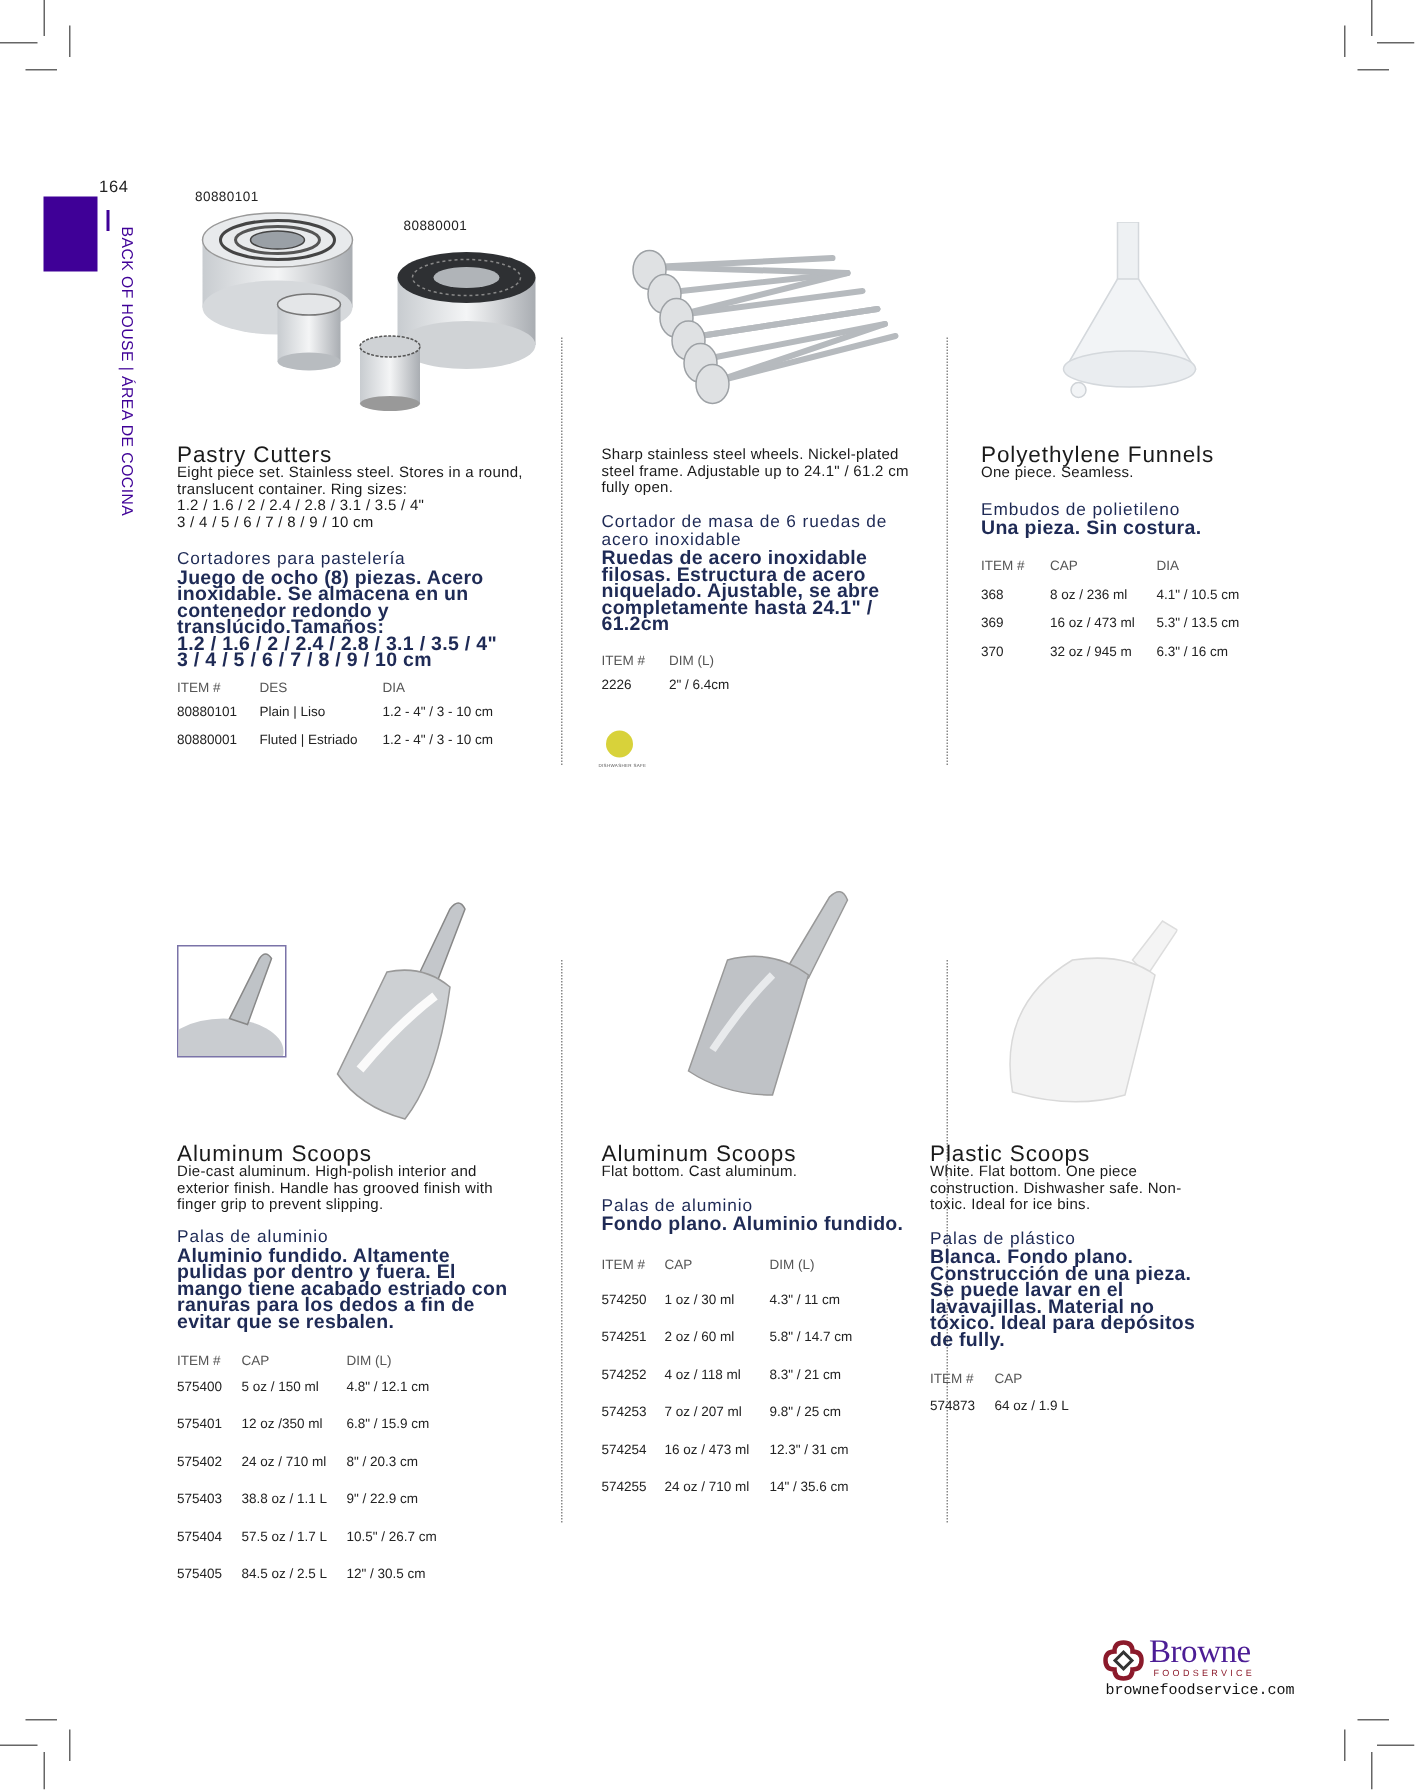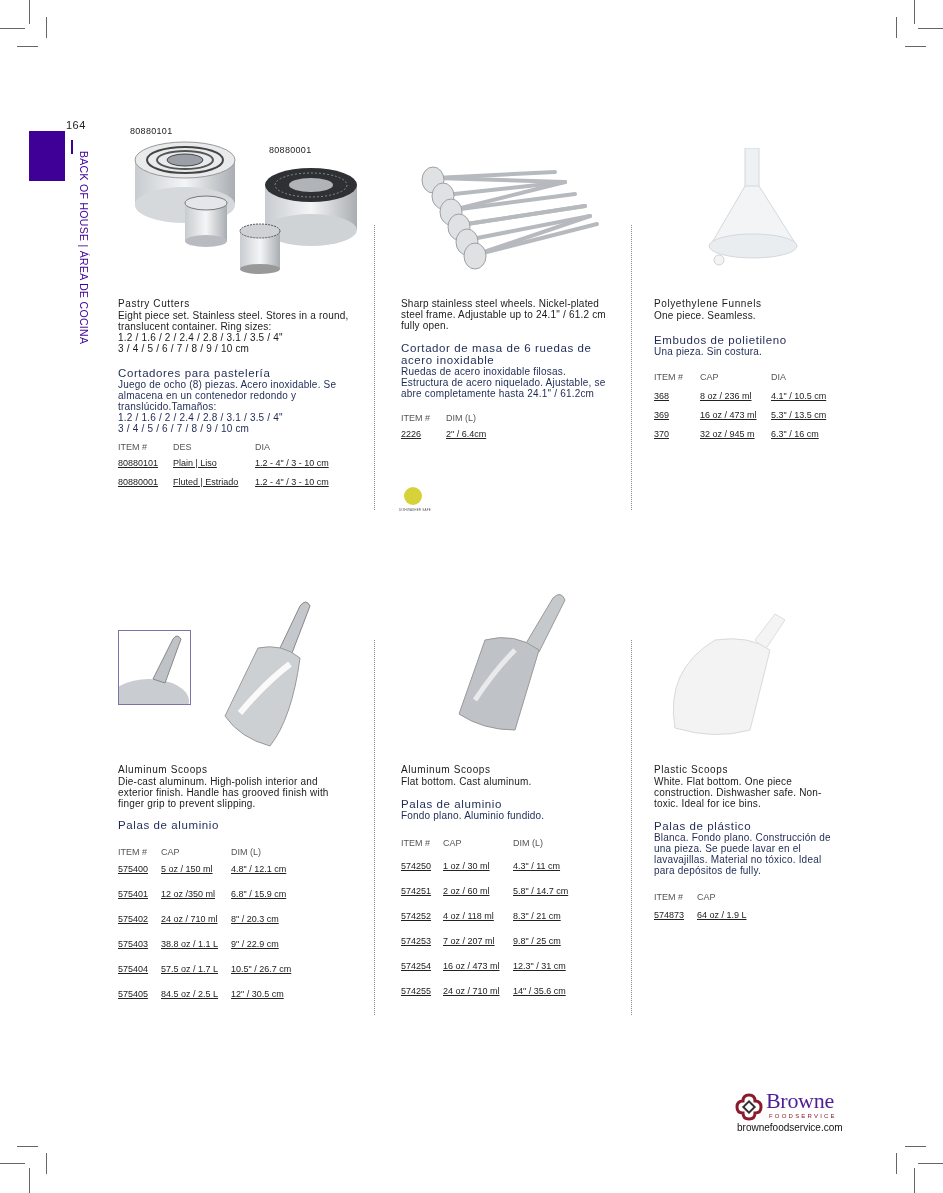--- a/index.html
+++ b/index.html
@@ -7,32 +7,32 @@
          font-family:"Liberation Sans", sans-serif; color:#1a1a1a; }
   .abs { position:absolute; }
   .crop { position:absolute; background:#666; }
   .purple-tab { position:absolute; left:29px; top:131px; width:36px; height:50px; background:#3f0097; }
   .page-num { position:absolute; left:66px; top:119px; font-size:11px; color:#222; letter-spacing:0.5px; }
   .side-bar { position:absolute; left:71px; top:140px; width:2px; height:14px; background:#3f0097; }
   .side-label { position:absolute; left:80px; top:151px; transform-origin:0 0; transform:rotate(90deg) translate(0,-10px);
                 font-size:10.5px; color:#3f0097; white-space:nowrap; letter-spacing:0.3px; }
   .vsep { position:absolute; width:0; border-left:1px dotted #888; }
   .col { position:absolute; width:235px; }
-  .title { font-size:10px; letter-spacing:0.6px; color:#1a1a1a; line-height:12px; }
+  .title { font-size:15px; letter-spacing:0.6px; color:#1a1a1a; line-height:12px; }
   .desc { font-size:10px; line-height:11px; color:#1a1a1a; letter-spacing:0.2px; }
   .title-es { font-size:11.5px; letter-spacing:0.6px; color:#1e2a55; line-height:12px; margin-top:13px; }
-  .desc-es { font-size:10px; line-height:11px; color:#1e2a55; letter-spacing:0.2px; }
+  .desc-es { font-size:13px; line-height:11px; color:#1e2a55; letter-spacing:0.2px;font-weight:bold; }
   table.spec { border-collapse:collapse; font-size:9px; color:#222; }
   table.spec th { font-weight:normal; color:#555; text-align:left; padding:0; height:16px; vertical-align:top; }
-  table.spec td { padding:0; vertical-align:top; white-space:nowrap;text-decoration:underline; }
+  table.spec td { padding:0; vertical-align:top; white-space:nowrap; }
   .item-label { position:absolute; font-size:9px; color:#222; letter-spacing:0.3px; }
   .logo-wrap { position:absolute; left:735px; top:1091px; width:110px; }
   .brand { font-family:"Liberation Serif", serif; font-size:22px; color:#4c1d95; position:absolute; left:31px; top:-3px; letter-spacing:-0.3px; }
   .brand-sub { position:absolute; left:34px; top:22px; font-size:6px; letter-spacing:2.2px; color:#8b1a2b; }
-  .brand-url { position:absolute; left:2px; top:31px; font-size:10px; color:#111; }
+  .brand-url { position:absolute; left:2px; top:31px; font-size:10px; color:#111;font-family:Liberation Mono, monospace; }
   .badge { position:absolute; left:404px; top:487px; width:18px; height:18px; border-radius:50%; background:#d8d23a; }
   .badge-text { position:absolute; left:399px; top:508px; font-size:3px; color:#555; letter-spacing:0.2px; white-space:nowrap; }
   .inset { position:absolute; left:118px; top:630px; width:71px; height:73px; border:1px solid #7a73a8; overflow:hidden; background:#fff; }
 </style>
 </head>
 <body>
 
 <div class="crop" style="left:29px;top:0;width:1px;height:24px;"></div>
 <div class="crop" style="left:0;top:28px;width:25px;height:1px;"></div>
 <div class="crop" style="left:46px;top:17px;width:1px;height:21px;"></div>
@@ -218,20 +218,21 @@
       <td>6.3" / 16 cm</td>
     </tr>
   </tbody>
     </table>
 </div>
 
 <div class="col" style="left:118px;top:764px;width:225px;">
   <div class="title">Aluminum Scoops</div>
   <div class="desc">Die-cast aluminum. High-polish interior and exterior finish. Handle has grooved finish with finger grip to prevent slipping.</div>
   <div class="title-es" style="margin-top:10px;">Palas de aluminio</div>
+  <div class="desc-es">Aluminio fundido. Altamente pulidas por dentro y fuera. El mango tiene acabado estriado con ranuras para los dedos a fin de evitar que se resbalen.</div>
   <table class="spec" style="margin-top:16px;">
     <tbody>
         <tr>
       <th style="width:43px;height:17px;">ITEM #</th>
       <th style="width:70px;">CAP</th>
       <th>DIM (L)</th>
     </tr>
     <tr style="height:25px;">
           <td>575400</td>
           <td>5 oz  / 150 ml</td>
@@ -305,21 +306,21 @@
         </tr>
     <tr>
           <td>574255</td>
           <td>24 oz / 710 ml</td>
           <td>14" / 35.6 cm</td>
         </tr>
   </tbody>
     </table>
 </div>
 
-<div class="col" style="left:654px;top:764px;width:180px;">
+<div class="col" style="left:620px;top:764px;width:180px;">
   <div class="title">Plastic Scoops</div>
   <div class="desc">White. Flat bottom. One piece construction. Dishwasher safe. Non-toxic. Ideal for ice bins.</div>
   <div class="title-es" style="margin-top:11px;">Palas de plástico</div>
   <div class="desc-es">Blanca. Fondo plano. Construcción de una pieza. Se puede lavar en el lavavajillas. Material no tóxico. Ideal para depósitos de fully.</div>
   <table class="spec" style="margin-top:16px;">
     <tbody>
         <tr>
       <th style="width:43px;height:18px;">ITEM #</th>
       <th>CAP</th>
     </tr>

